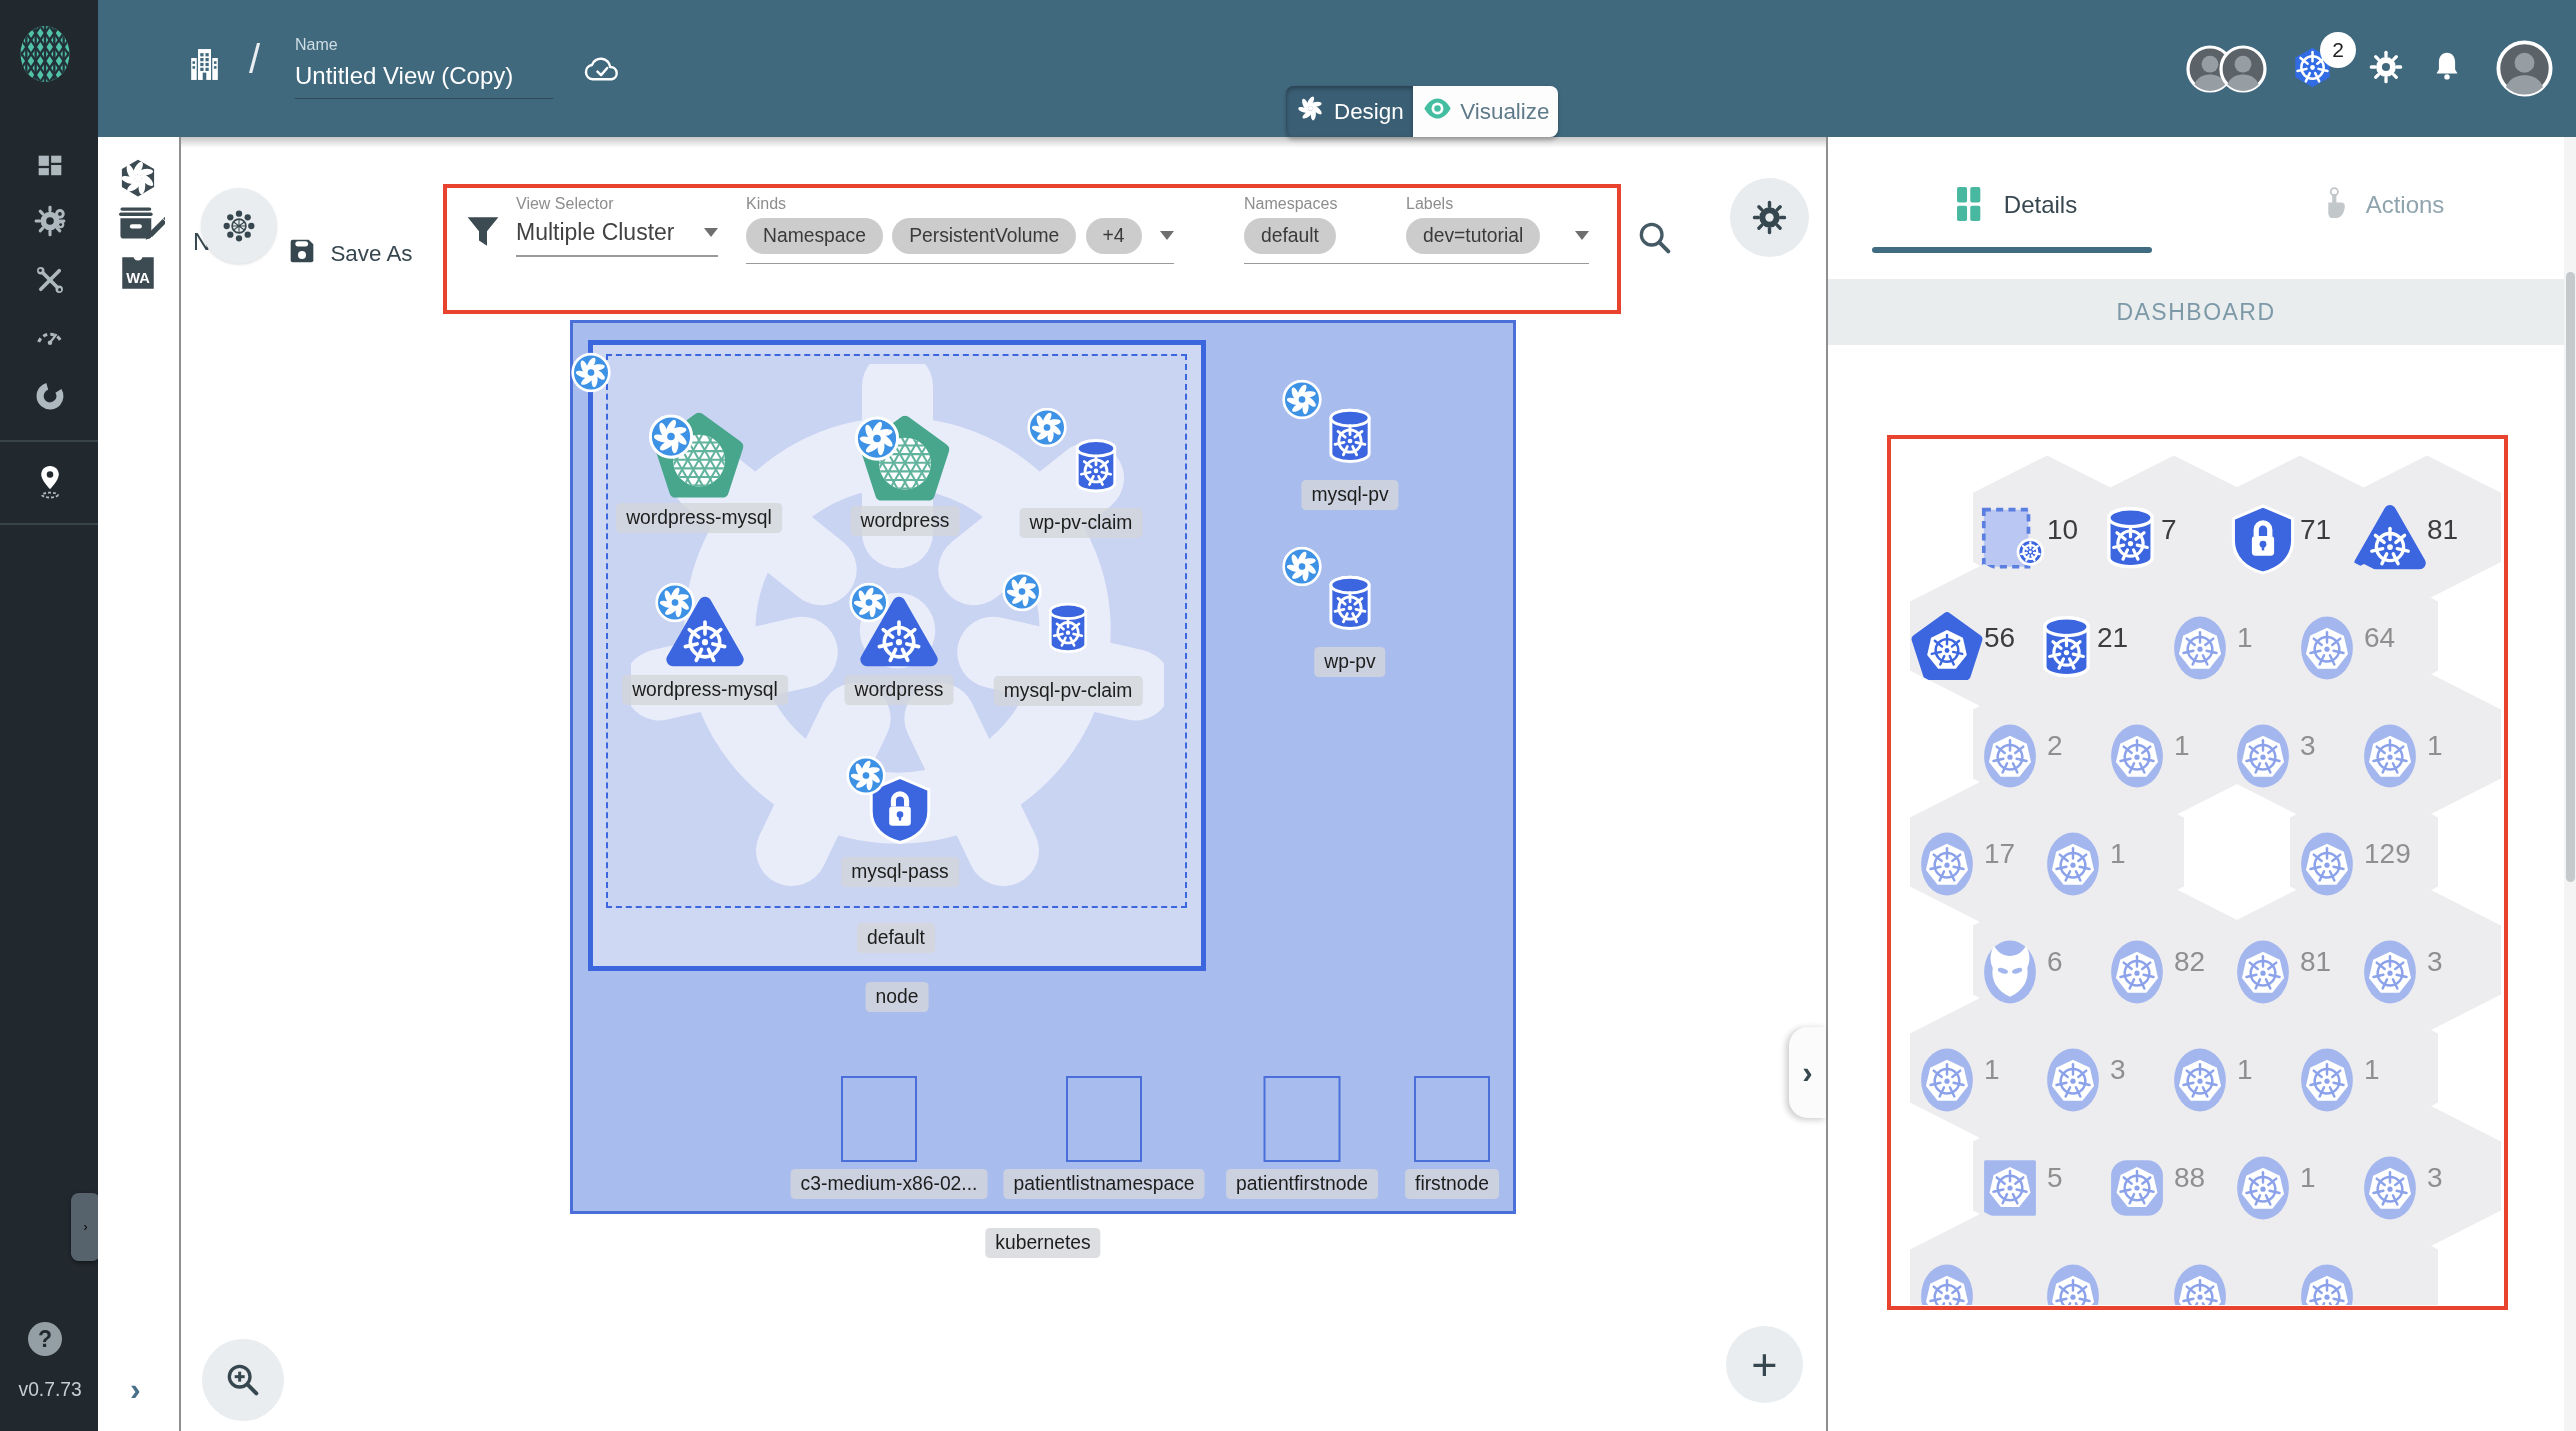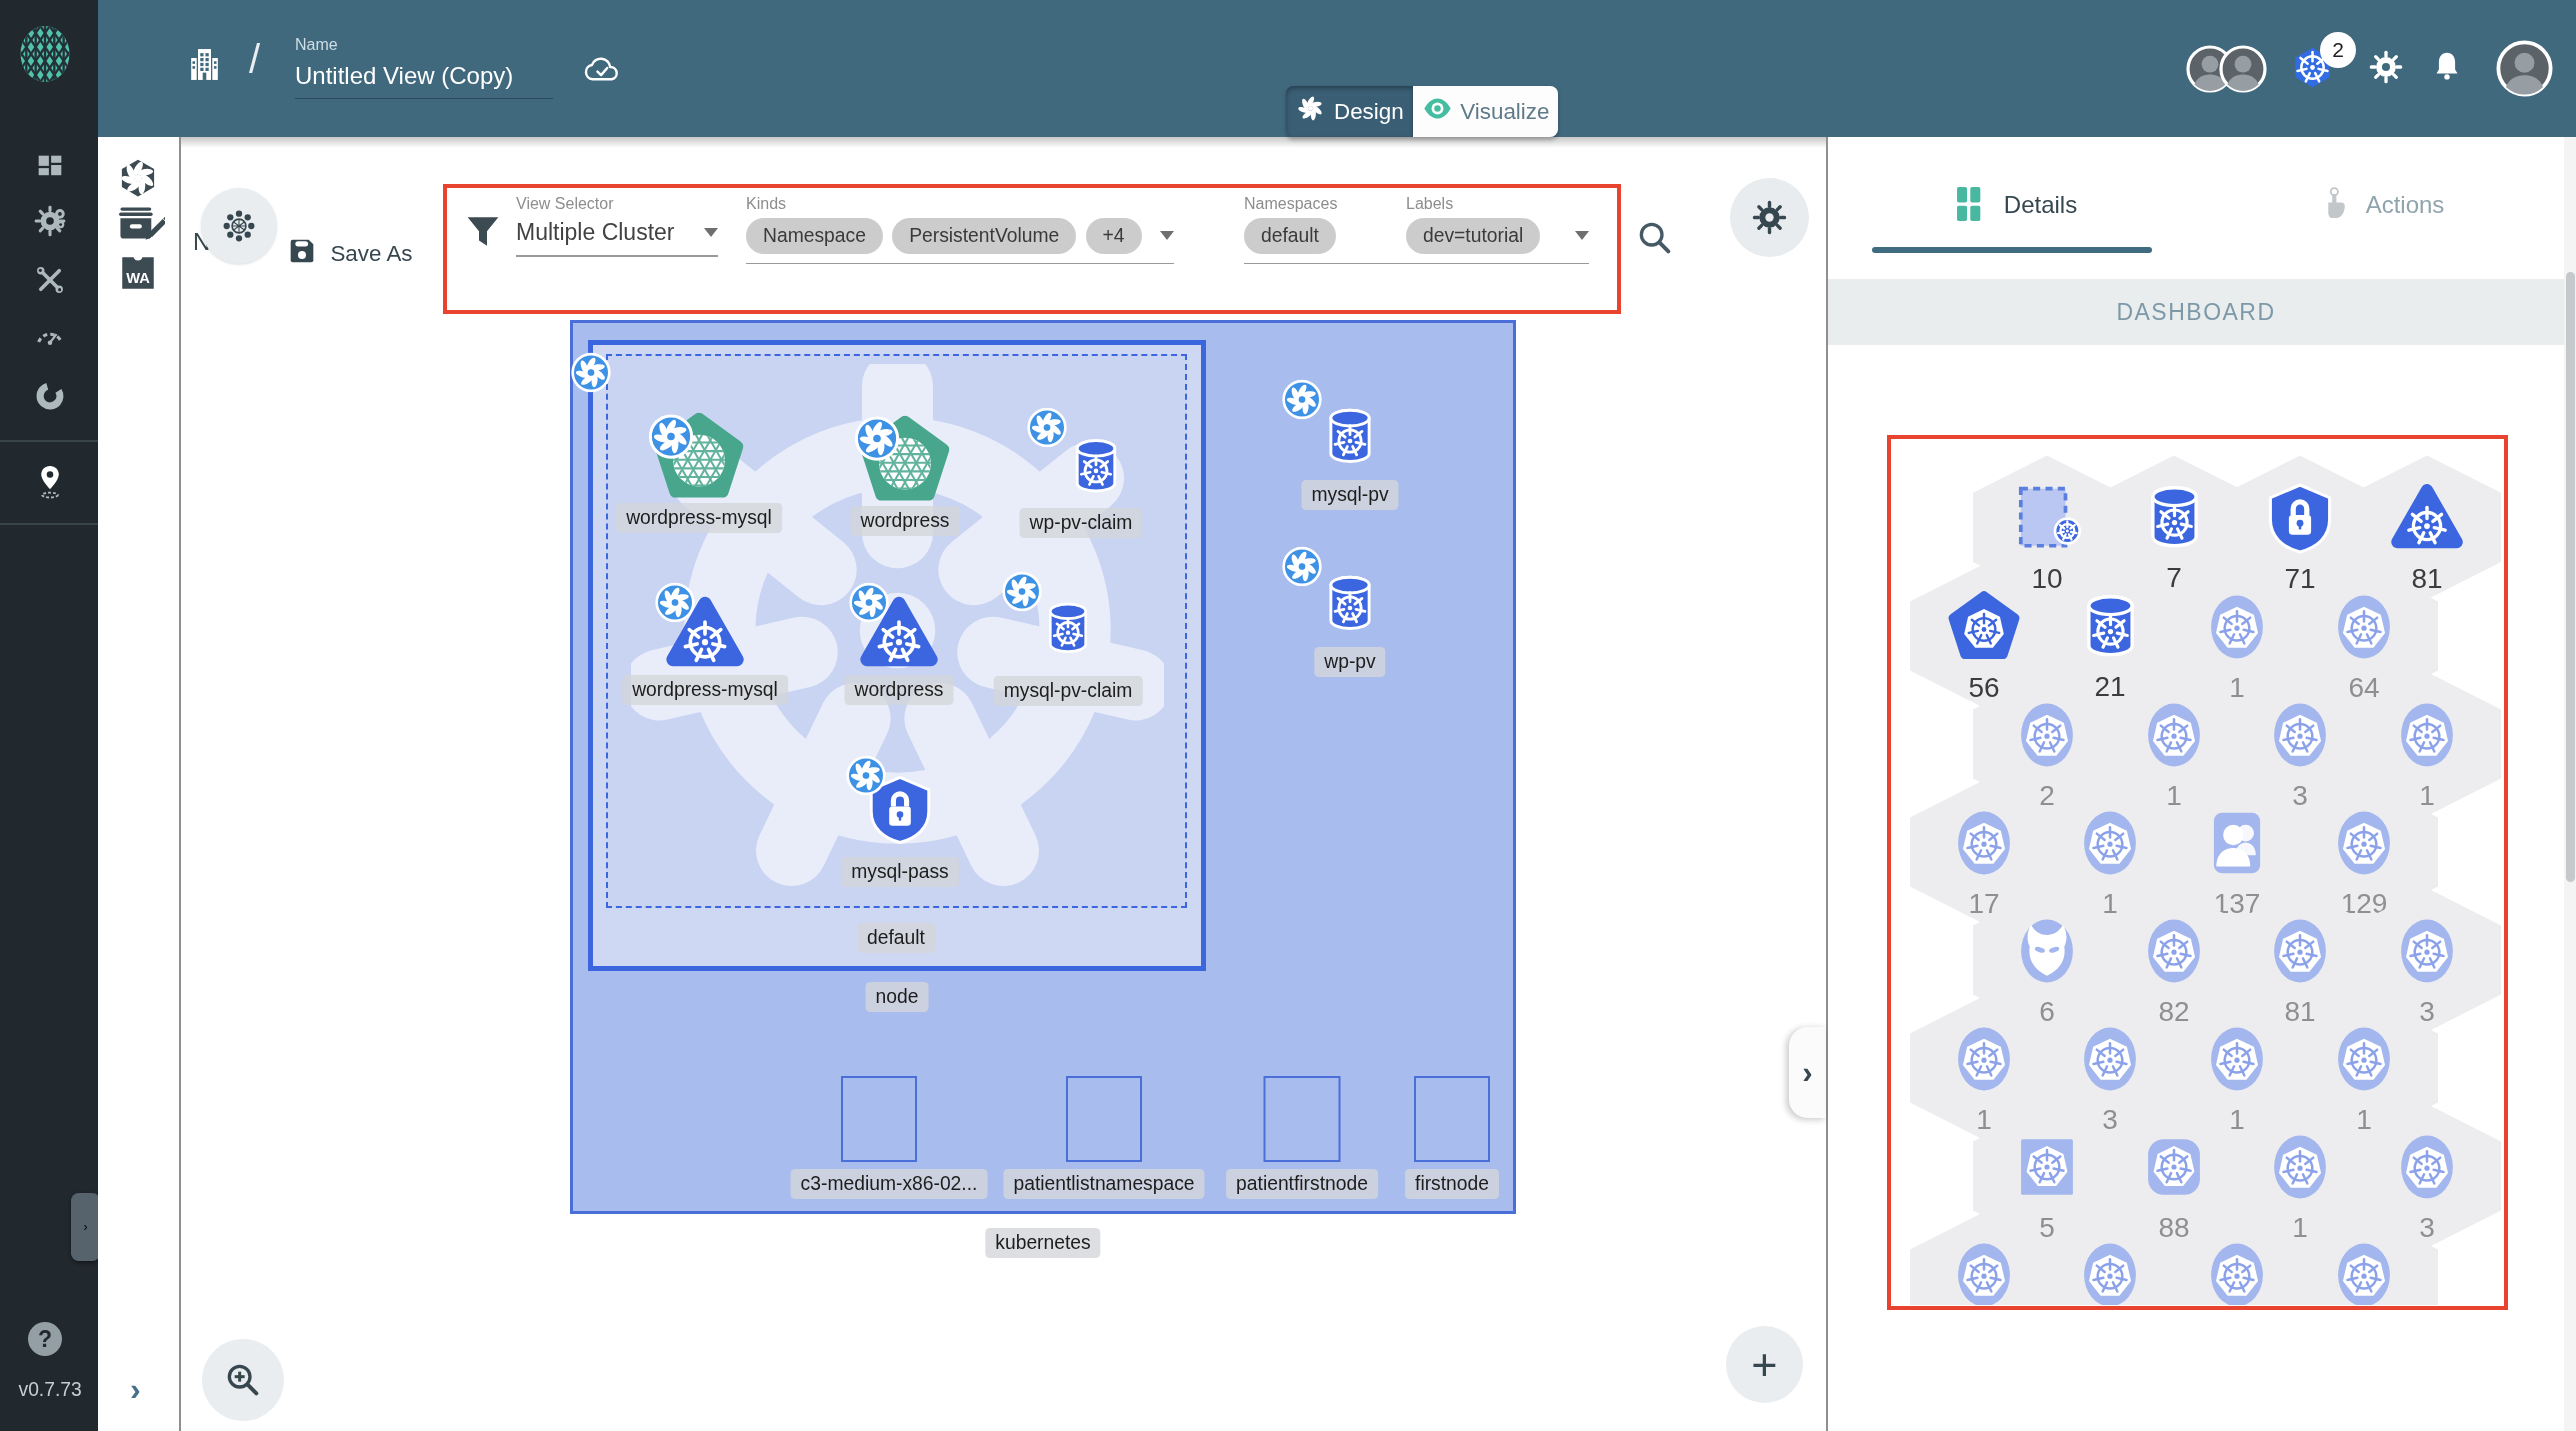--- a/index.html
+++ b/index.html
@@ -98,21 +98,21 @@
   .tab-label{font-size:24px;color:#90a4ae;}
   .tab.active .tab-label{color:#37474f;}
   .tab-underline{position:absolute;bottom:20px;left:12%;width:76%;height:6.2px;background:#3f6c80;border-radius:3.1px;}
   #dashboard-strip{left:1828px;top:279px;width:736px;height:66px;background:#e9edee;display:flex;
      align-items:center;justify-content:center;color:#7d99a8;font-size:23px;letter-spacing:1.5px;}
   #dash-annotation{left:1887px;top:435px;width:621px;height:875px;border:4.6px solid #e8432e;
      box-sizing:border-box;pointer-events:none;z-index:40;}
   #hex-grid{left:1892px;top:440px;width:612px;height:865px;overflow:hidden;}
   .hex{position:absolute;width:148px;height:144px;background:#ededef;
      clip-path:polygon(50% 0%,100% 26%,100% 74%,50% 100%,0% 74%,0% 26%);
-     display:flex;flex-direction:column;align-items:center;}
+     display:flex;flex-direction:row;align-items:center;}
   .hex-num{font-size:28px;color:#8f8f8f;margin-top:4.6px;}
   .hex-num.dark{color:#3c3c3c;}
   #scrollbar{left:2564px;top:137px;width:11.6px;height:1294px;background:#f4f4f4;}
   #scroll-thumb{left:2566px;top:272px;width:8.5px;height:610px;background:#c5c9cb;border-radius:4.6px;}
 </style>
 </head>
 <body>
 
 <div class="abs" id="header"></div>
 <div class="abs" id="rail"></div>
@@ -1059,30 +1059,20 @@
             <line x1="16.29" y1="12.98" x2="22.72" y2="14.45"></line>
             <line x1="13.91" y1="15.96" x2="16.77" y2="21.91"></line>
             <line x1="10.09" y1="15.96" x2="7.23" y2="21.91"></line>
             <line x1="7.71" y1="12.98" x2="1.28" y2="14.45"></line>
             <line x1="8.56" y1="9.26" x2="3.40" y2="5.14"></line>
             <circle cx="12" cy="12" r="1.7" fill="#8ba2ea" stroke="none"></circle>
           </g>
         </svg></div>
       <div class="hex-num">1</div>
     </div>
-    <div class="hex" style="left:271px;top:340px">
-      <div style="margin-top:26px"><svg width="74" height="74" viewBox="0 0 24 24">
-          <rect x="4.5" y="2.2" width="15" height="19.6" rx="2.6" fill="#a3b6ee"></rect>
-          <circle cx="14.8" cy="8.8" r="2.7" fill="#fff" opacity="0.9"></circle>
-          <path d="M11.5 16 C11.5 12.8 13.5 11.8 14.8 11.8 C16.1 11.8 18.1 12.8 18.1 16 Z" fill="#fff" opacity="0.9"></path>
-          <circle cx="10.8" cy="9.4" r="3.3" fill="#fff"></circle>
-          <path d="M5.3 19.6 C5.3 14.8 8.6 13.6 10.8 13.6 C13 13.6 16.3 14.8 16.3 19.6 Z" fill="#fff"></path>
-        </svg></div>
-      <div class="hex-num">137</div>
-    </div>
     <div class="hex" style="left:398px;top:340px">
       <div style="margin-top:26px"><svg width="74" height="74" viewBox="0 0 24 24">
           <ellipse cx="12" cy="12" rx="8.4" ry="10.2" fill="#a3b6ee"></ellipse>
           <polygon points="12.00,5.40 17.47,8.04 18.82,13.96 15.04,18.71 8.96,18.71 5.18,13.96 6.53,8.04" fill="#fff"></polygon>
           <g fill="none" stroke="#8ba2ea" stroke-width="1.6" stroke-linecap="round" transform="translate(12 12.4) scale(0.5) translate(-12 -12)">
             <circle cx="12" cy="12" r="8"></circle>
             <line x1="12.00" y1="7.60" x2="12.00" y2="1.00"></line>
             <line x1="15.44" y1="9.26" x2="20.60" y2="5.14"></line>
             <line x1="16.29" y1="12.98" x2="22.72" y2="14.45"></line>
             <line x1="13.91" y1="15.96" x2="16.77" y2="21.91"></line>

